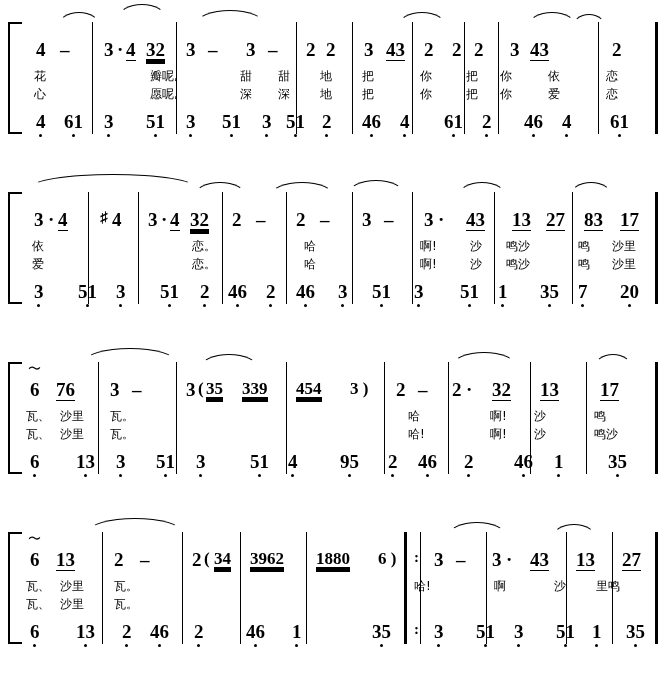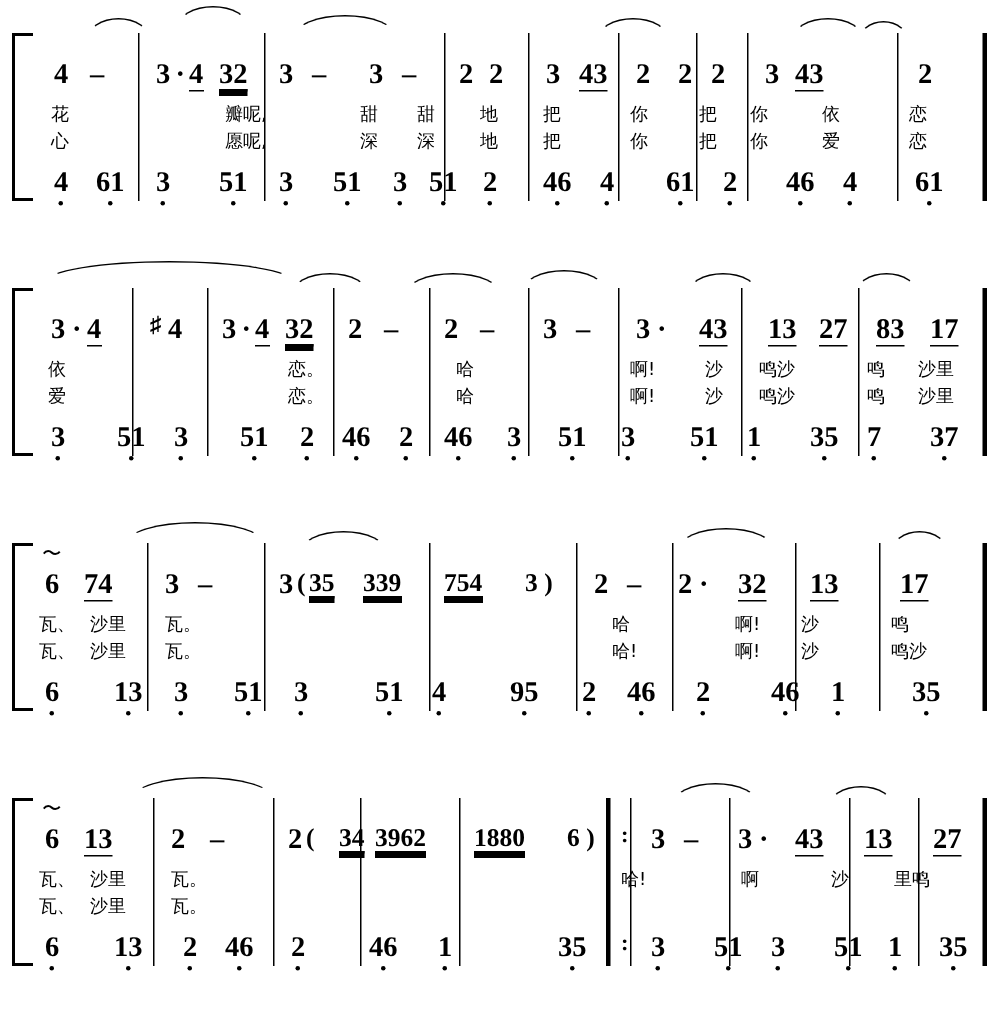--- a/index.html
+++ b/index.html
@@ -266,21 +266,21 @@
       <span class="cell note dotu" style="left:228px;">46</span>
       <span class="cell note dotu" style="left:266px;">2</span>
       <span class="cell note dotu" style="left:296px;">46</span>
       <span class="cell note dotu" style="left:338px;">3</span>
       <span class="cell note dotu" style="left:372px;">51</span>
       <span class="cell note dotu" style="left:414px;">3</span>
       <span class="cell note dotu" style="left:460px;">51</span>
       <span class="cell note dotu" style="left:498px;">1</span>
       <span class="cell note dotu" style="left:540px;">35</span>
       <span class="cell note dotu" style="left:578px;">7</span>
-      <span class="cell note dotu" style="left:620px;">37</span>
+      <span class="cell note dotu" style="left:620px;">20</span>
     </div>
 
     <div class="barline" style="left:88px; top:22px; height:112px;"></div>
     <div class="barline" style="left:138px; top:22px; height:112px;"></div>
     <div class="barline" style="left:222px; top:22px; height:112px;"></div>
     <div class="barline" style="left:286px; top:22px; height:112px;"></div>
     <div class="barline" style="left:352px; top:22px; height:112px;"></div>
     <div class="barline" style="left:412px; top:22px; height:112px;"></div>
     <div class="barline" style="left:494px; top:22px; height:112px;"></div>
     <div class="barline" style="left:572px; top:22px; height:112px;"></div>
@@ -292,28 +292,28 @@
 
     <span class="vib" style="left:28px; top:20px;">〜</span>
 
     <div class="slur" style="left:84px; top:8px; width:92px;"></div>
     <div class="slur" style="left:200px; top:14px; width:58px;"></div>
     <div class="slur" style="left:452px; top:12px; width:64px;"></div>
     <div class="slur" style="left:594px; top:14px; width:38px;"></div>
 
     <div class="row" style="top:40px;">
       <span class="cell note" style="left:30px;">6</span>
-      <span class="cell note u1" style="left:56px;">74</span>
+      <span class="cell note u1" style="left:56px;">76</span>
       <span class="cell note" style="left:110px;">3</span>
       <span class="cell note" style="left:132px;">–</span>
       <span class="cell note" style="left:186px;">3</span>
       <span class="cell note sm" style="left:198px;">(</span>
       <span class="cell note sm u2" style="left:206px;">35</span>
       <span class="cell note sm u2" style="left:242px;">339</span>
-      <span class="cell note sm u2" style="left:296px;">754</span>
+      <span class="cell note sm u2" style="left:296px;">454</span>
       <span class="cell note sm" style="left:350px;">3 )</span>
       <span class="cell note" style="left:396px;">2</span>
       <span class="cell note" style="left:418px;">–</span>
       <span class="cell note" style="left:452px;">2</span>
       <span class="cell note" style="left:466px;">·</span>
       <span class="cell note u1" style="left:492px;">32</span>
       <span class="cell note u1" style="left:540px;">13</span>
       <span class="cell note u1" style="left:600px;">17</span>
     </div>
 
@@ -373,21 +373,21 @@
     <div class="slur" style="left:448px; top:12px; width:58px;"></div>
     <div class="slur" style="left:552px; top:14px; width:44px;"></div>
 
     <div class="row" style="top:40px;">
       <span class="cell note" style="left:30px;">6</span>
       <span class="cell note u1" style="left:56px;">13</span>
       <span class="cell note" style="left:114px;">2</span>
       <span class="cell note" style="left:140px;">–</span>
       <span class="cell note" style="left:192px;">2</span>
       <span class="cell note sm" style="left:204px;">(</span>
-      <span class="cell note sm u2" style="left:226px;">34</span>
+      <span class="cell note sm u2" style="left:214px;">34</span>
       <span class="cell note sm u2" style="left:250px;">3962</span>
       <span class="cell note sm u2" style="left:316px;">1880</span>
       <span class="cell note sm" style="left:378px;">6 )</span>
       <span class="cell note" style="left:414px; font-size:15px;">:</span>
       <span class="cell note" style="left:434px;">3</span>
       <span class="cell note" style="left:456px;">–</span>
       <span class="cell note" style="left:492px;">3</span>
       <span class="cell note" style="left:506px;">·</span>
       <span class="cell note u1" style="left:530px;">43</span>
       <span class="cell note u1" style="left:576px;">13</span>

